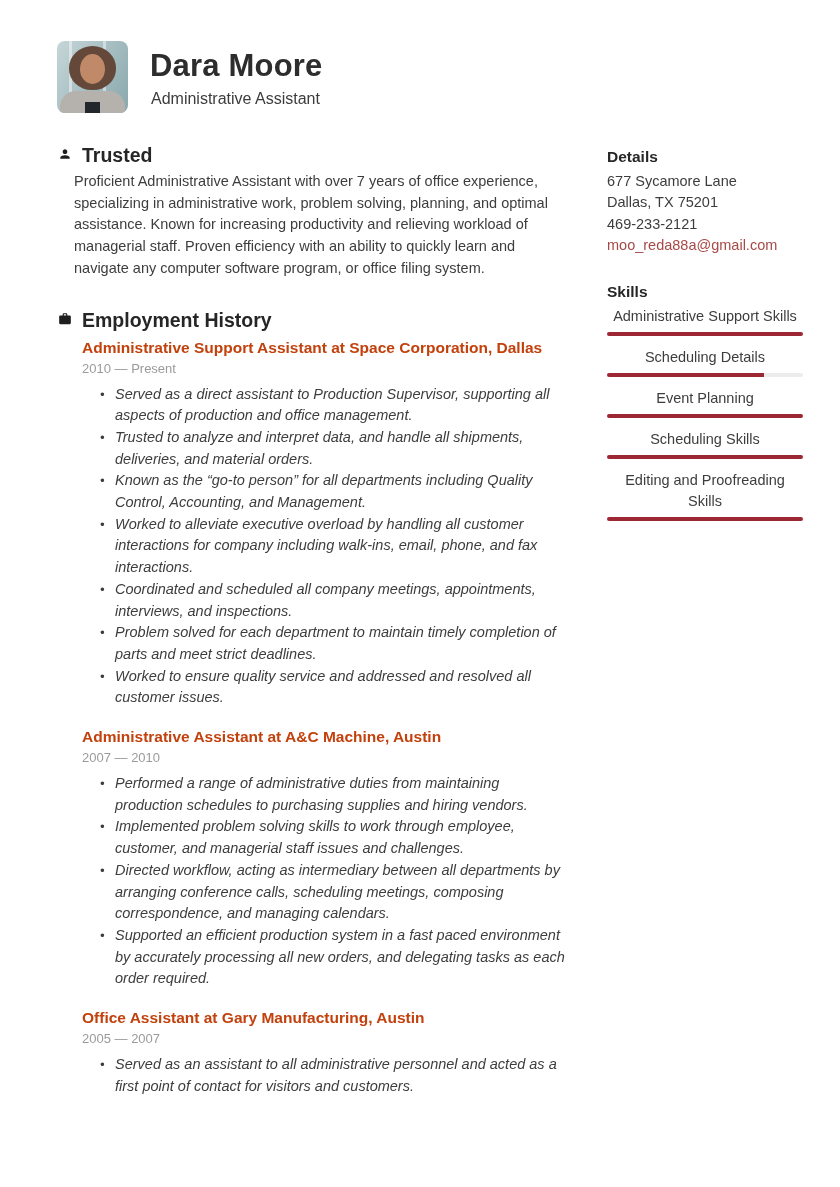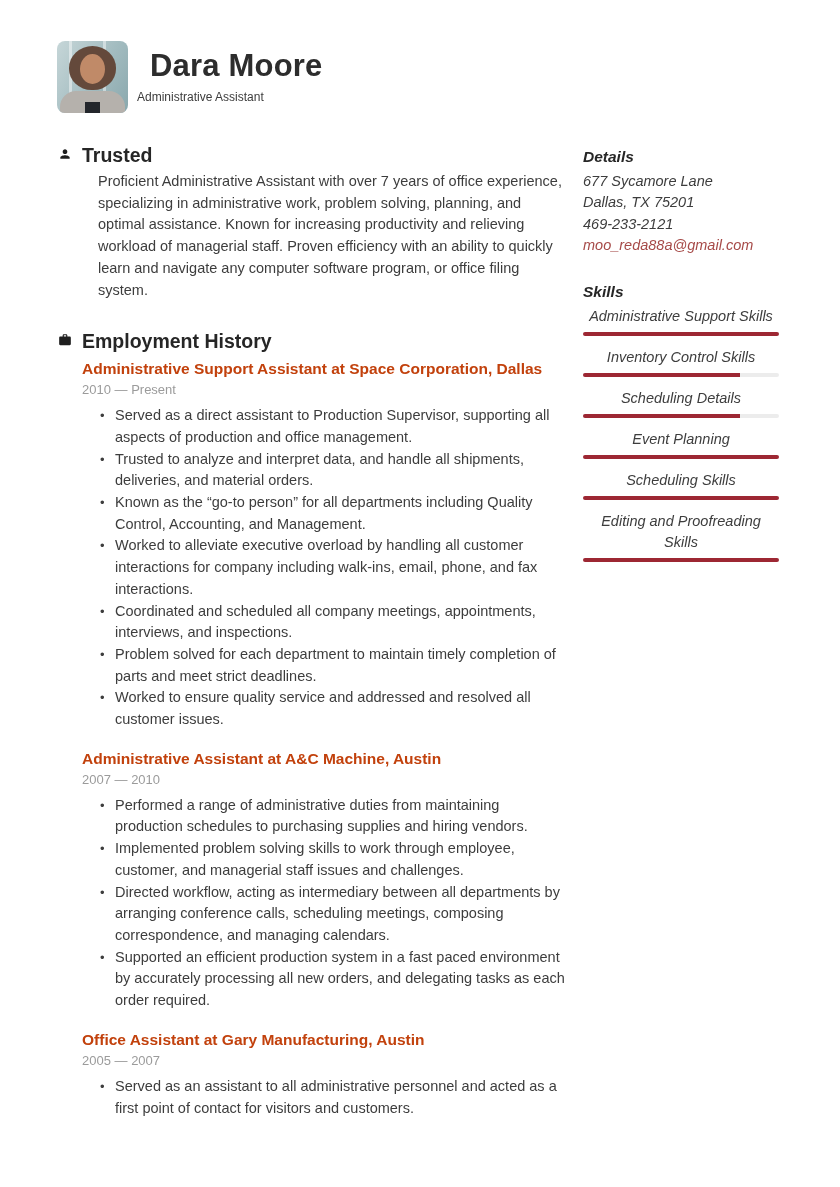--- a/index.html
+++ b/index.html
@@ -16,43 +16,43 @@
     background:linear-gradient(120deg,#c6d6d8 0%,#a3bcc0 55%,#8aa8ad 100%);
   }
   .photo .pane1,.photo .pane2 { position:absolute; top:0; bottom:0; width:3px; background:rgba(255,255,255,.45); }
   .photo .pane1{ left:12px; } .photo .pane2{ left:46px; }
   .photo .hair { position:absolute; left:12px; top:5px; width:47px; height:44px; background:#64493b; border-radius:50% 50% 48% 48%; }
   .photo .face { position:absolute; left:23px; top:13px; width:25px; height:30px; background:#c08a68; border-radius:50%; }
   .photo .sweater { position:absolute; left:3px; bottom:-9px; width:65px; height:31px; background:#b5b1ac; border-radius:16px 16px 0 0; }
   .photo .shirt { position:absolute; left:28px; bottom:0; width:15px; height:11px; background:#23262b; }
 
   .name { position:absolute; left:150px; top:48px; font-size:31px; font-weight:700; color:#2d2d2d; letter-spacing:.2px; }
-  .role { position:absolute; left:137px; top:90px; font-size:12px; color:#3c3c3c; }
+  .role { position:absolute; left:151px; top:90px; font-size:16px; color:#3c3c3c; }
 
   
   .main { position:absolute; left:58px; top:142px; width:508px; }
   .section-head { display:flex; align-items:flex-start; }
   .icon-cell { width:24px; padding-top:5px; flex:0 0 24px; }
   .icon-cell svg { width:14px; height:14px; fill:#1e1e1e; display:block; }
   .section-title { font-size:19.5px; font-weight:700; color:#262626; line-height:26px; }
 
-  .indent { margin-left:40px; }
+  .indent { margin-left:16px; }
   .profile-text { margin-top:3px; font-size:14.5px; line-height:21.7px; color:#3d3d3d; }
 
   .employment { margin-top:27px; }
   .job { margin-left:24px; margin-bottom:18px; }
   .job:last-child { margin-bottom:0; }
   .job-title { margin-top:5px; font-size:15.5px; font-weight:700; color:#c2410c; line-height:20px; }
   .job-dates { margin-top:3px; margin-bottom:8px; font-size:13px; color:#9b9b9b; }
   .job ul { list-style:none; margin-left:18px; }
-  .job li { position:relative; padding-left:15px; font-size:14.5px; line-height:21.7px; color:#3d3d3d; }
+  .job li { position:relative; padding-left:15px; font-size:14.5px; line-height:21.7px; color:#3d3d3d;font-style:italic; }
   .job li::before { content:"•"; position:absolute; left:0; top:0; font-size:13px; color:#3d3d3d; }
 
   
-  .sidebar { position:absolute; left:583px; top:146px; width:196px;font-style:italic; }
+  .sidebar { position:absolute; left:607px; top:146px; width:196px; }
   .side-heading { font-size:15.5px; font-weight:700; color:#262626; line-height:21px; margin-bottom:4px; }
   .side-line { font-size:14.5px; line-height:21.3px; color:#3d3d3d; }
   .email { color:#a64a48; text-decoration:none; display:inline-block; }
   .skills-block { margin-top:25px; }
   .skill { margin-bottom:11px;text-align:center; }
   .skill-label { font-size:14.5px; line-height:21px; color:#3d3d3d; margin-bottom:5px; }
   .skill-track { width:100%; height:4px; background:#ececec; border-radius:2px; overflow:hidden; }
   .skill-fill { height:100%; background:#9d2733; }
 </style>
 </head>
@@ -138,26 +138,20 @@
     <div class="skills-block">
       <div class="side-heading">Skills</div>
 
       <div class="skill">
         <div class="skill-label">Administrative Support Skills</div>
         <div class="skill-track">
             <div class="skill-fill" style="width: 100%; background: rgb(157, 39, 51);"></div>
           </div>
       </div>
       <div class="skill">
-        <div class="skill-label">Inventory Control Skills</div>
-        <div class="skill-track">
-            <div class="skill-fill" style="width: 80%; background: rgb(157, 39, 51);"></div>
-          </div>
-      </div>
-      <div class="skill">
         <div class="skill-label">Scheduling Details</div>
         <div class="skill-track">
             <div class="skill-fill" style="width: 80%; background: rgb(157, 39, 51);"></div>
           </div>
       </div>
       <div class="skill">
         <div class="skill-label">Event Planning</div>
         <div class="skill-track">
             <div class="skill-fill" style="width: 100%; background: rgb(157, 39, 51);"></div>
           </div>

